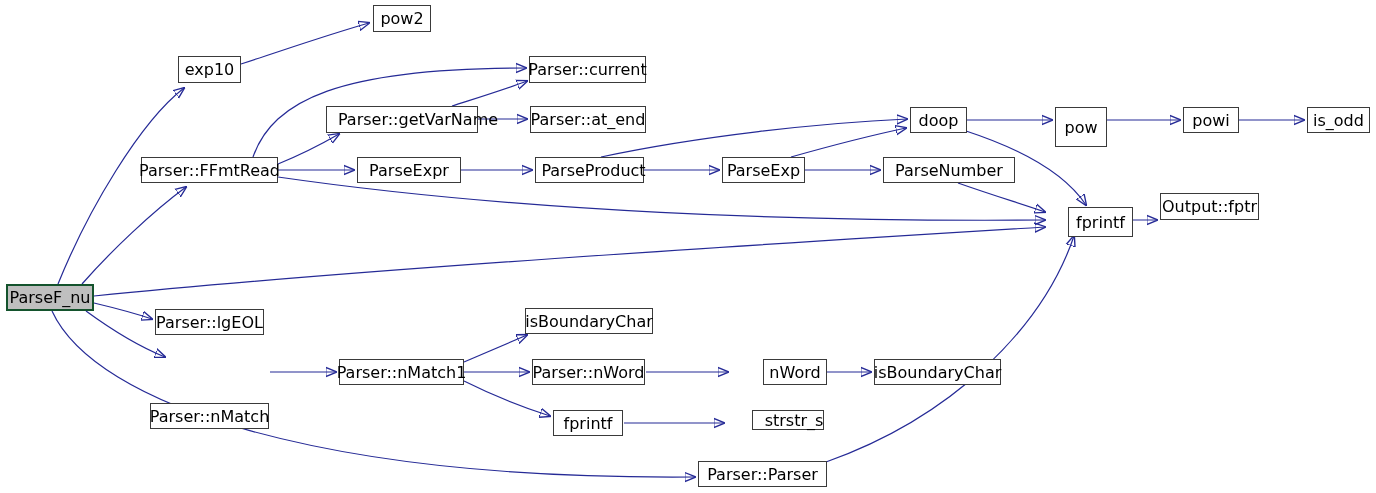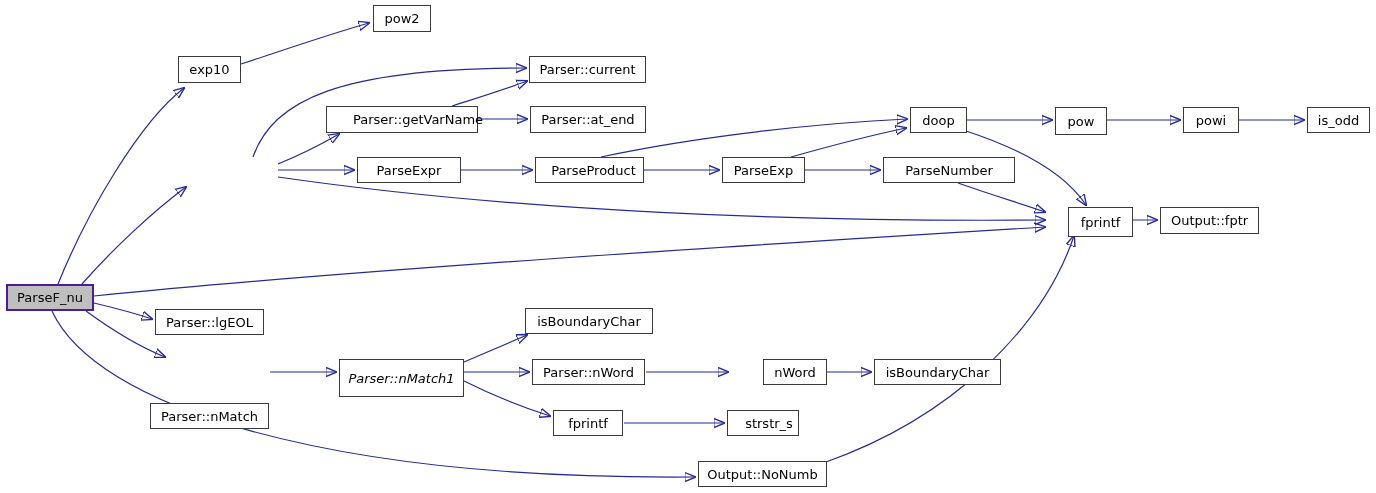--- a/index.html
+++ b/index.html
@@ -28,28 +28,28 @@
     stroke-width: 1.2;
   }
   .node {
     position: absolute;
     box-sizing: border-box;
     background: #ffffff;
     border: 1px solid #3a3a3a;
     display: flex;
     align-items: center;
     justify-content: center;
-    font-size: 13px;
+    font-size: 16px;
     color: #000000;
     white-space: nowrap;
     cursor: pointer;
   }
   .node.root {
     background: #bfbfbf;
-    border: 2px solid #4c1d95;
+    border: 2px solid #14532d;
     cursor: default;
   }
 </style>
 </head>
 <body>
 
 <div class="canvas">
 
   <svg class="edges" viewBox="0 0 1376 493" xmlns="http://www.w3.org/2000/svg">
     <defs>
@@ -90,34 +90,35 @@
     <path marker-end="url(#arrow)" d="M826,462 C950,418 1042,330 1074,236"></path>
     <path marker-end="url(#arrow)" d="M1113,220 L1157,220"></path>
   </svg>
 
   <div class="node root" style="left:6px;   top:284px; width:88px;  height:27px;">ParseF_nu</div>
   <div class="node" style="left:373px; top:5px;   width:58px;  height:27px;">pow2</div>
   <div class="node" style="left:178px; top:56px;  width:63px;  height:27px;">exp10</div>
   <div class="node" style="left:529px; top:56px;  width:117px; height:27px;">Parser::current</div>
   <div class="node" style="left:326px; top:106px; width:152px; height:27px;padding-left:32px;">Parser::getVarName</div>
   <div class="node" style="left:530px; top:106px; width:116px; height:27px;">Parser::at_end</div>
+  <div class="node" style="left:141px; top:157px; width:137px; height:26px;">Parser::FFmtRead</div>
   <div class="node" style="left:357px; top:157px; width:104px;  height:26px;">ParseExpr</div>
   <div class="node" style="left:535px; top:157px; width:109px; height:26px;padding-left:8px;">ParseProduct</div>
   <div class="node" style="left:722px; top:157px; width:83px;  height:26px;">ParseExp</div>
   <div class="node" style="left:883px; top:157px; width:132px; height:26px;">ParseNumber</div>
   <div class="node" style="left:910px; top:107px; width:57px;  height:26px;">doop</div>
-  <div class="node" style="left:1055px;top:107px; width:52px;  height:28px;">pow</div>
+  <div class="node" style="left:1055px;top:107px; width:52px;  height:40px;">pow</div>
   <div class="node" style="left:1183px;top:107px; width:56px;  height:26px;">powi</div>
   <div class="node" style="left:1307px;top:107px; width:63px;  height:26px;">is_odd</div>
   <div class="node" style="left:1048px;top:207px; width:65px;  height:30px;margin-left:20px;">fprintf</div>
-  <div class="node" style="left:1160px;top:207px; width:99px;  height:27px;">Output::fptr</div>
+  <div class="node" style="left:1160px;top:193px; width:99px;  height:27px;">Output::fptr</div>
   <div class="node" style="left:155px; top:309px; width:109px; height:26px;">Parser::lgEOL</div>
   <div class="node" style="left:150px; top:359px; width:119px; height:26px;margin-top:44px;">Parser::nMatch</div>
-  <div class="node" style="left:339px; top:359px; width:125px; height:38px;font-style:italic;">Parser::nMatch1</div>
+  <div class="node" style="left:339px; top:359px; width:125px; height:26px;">Parser::nMatch1</div>
   <div class="node" style="left:525px; top:308px; width:128px; height:26px;">isBoundaryChar</div>
   <div class="node" style="left:532px; top:359px; width:113px; height:26px;">Parser::nWord</div>
   <div class="node" style="left:731px; top:359px; width:64px;  height:26px;margin-left:32px;">nWord</div>
   <div class="node" style="left:874px; top:359px; width:127px; height:26px;">isBoundaryChar</div>
   <div class="node" style="left:553px; top:410px; width:70px;  height:26px;">fprintf</div>
-  <div class="node" style="left:727px; top:410px; width:72px;  height:26px;padding-left:12px;">strstr_s</div>
-  <div class="node" style="left:698px; top:461px; width:129px; height:26px;">Output::NoNumb</div>
+  <div class="node" style="left:752px; top:410px; width:72px;  height:20px;padding-left:12px;">strstr_s</div>
+  <div class="node" style="left:698px; top:461px; width:129px; height:26px;">Parser::Parser</div>
 
 </div>
 
 </body></html>

